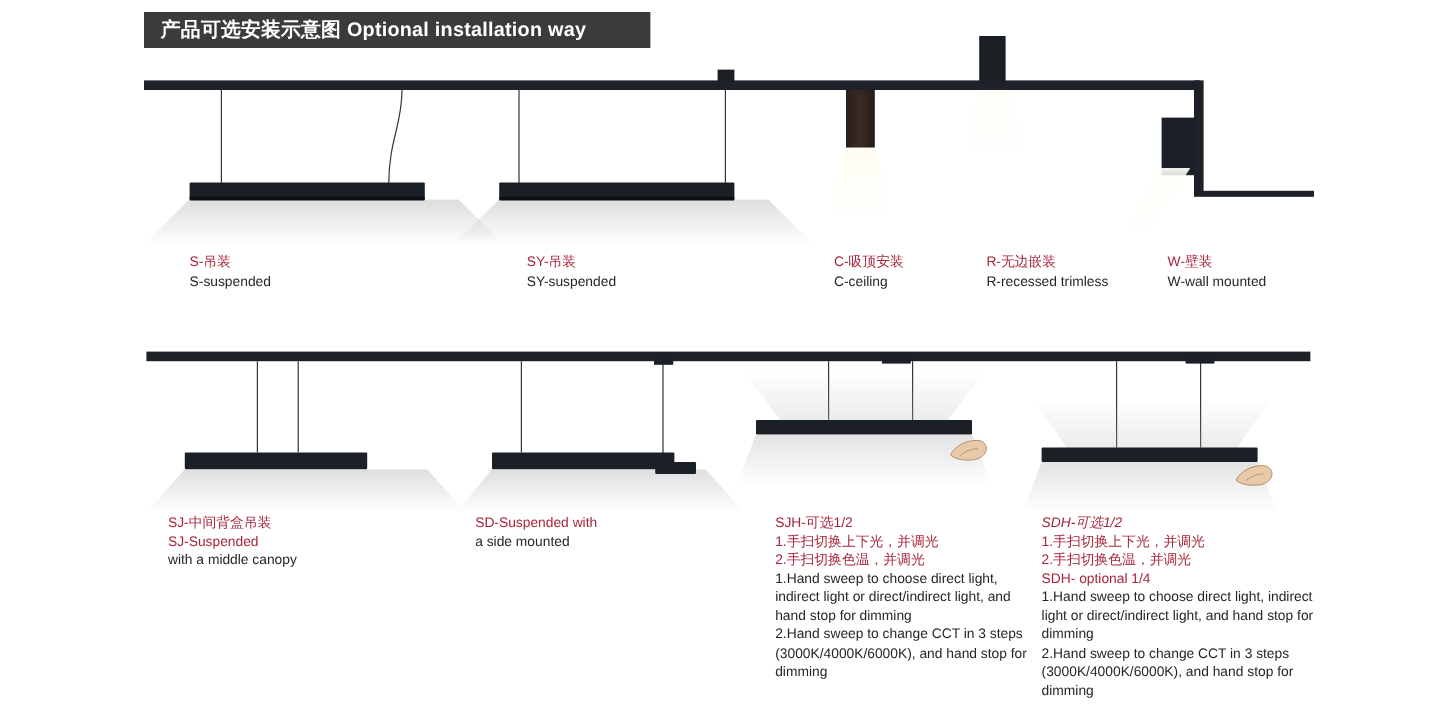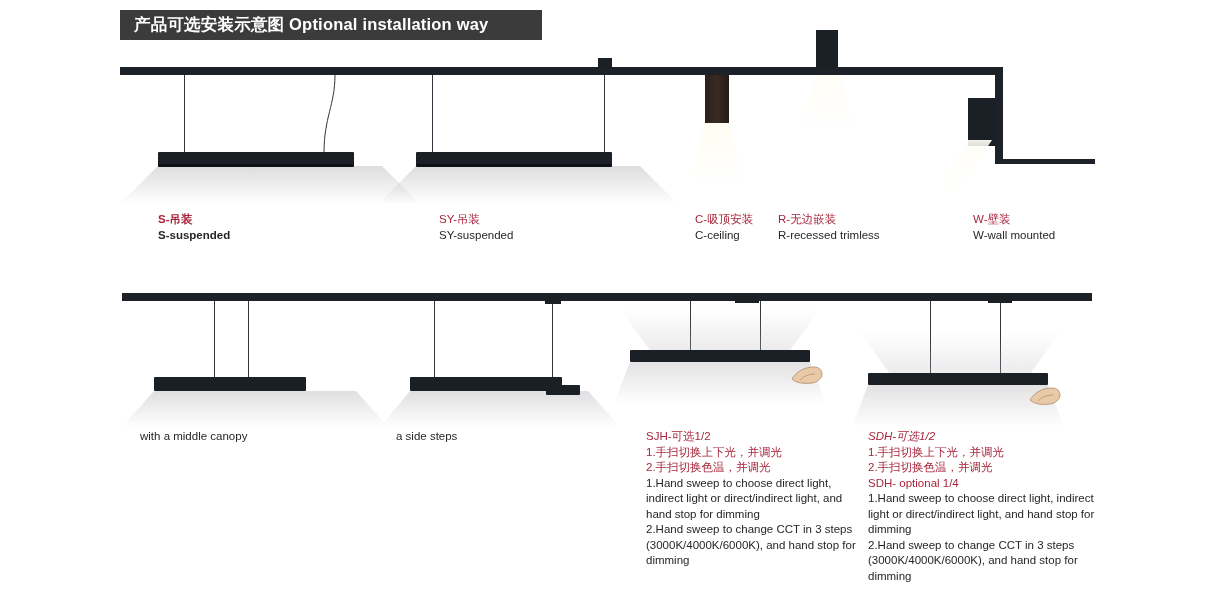--- a/index.html
+++ b/index.html
@@ -90,36 +90,36 @@
   <div class="beam" data-name="light-beam-r" style="left:800px; top:75px; width:56px; height:56px;
               background: linear-gradient(to bottom, rgba(255,253,246,0.95), rgba(255,255,255,0));
               clip-path: polygon(16px 0, 40px 0, 56px 100%, 0 100%);"></div>
 
   <div class="recess-box" data-name="fixture-w" style="left:968px; top:98px; width:28px; height:48px;"></div>
   <div class="beam" data-name="light-beam-w" style="left:934px; top:140px; width:66px; height:58px;
               background: linear-gradient(to bottom, rgba(255,253,246,0.95), rgba(255,255,255,0));
               clip-path: polygon(34px 0, 58px 0, 20px 100%, 0 100%);"></div>
 </div>
 
-<div class="label" data-name="label-s" style="left:158px; top:212px;font-weight:bold;">
+<div class="label" data-name="label-s" style="left:158px; top:212px;">
   <div class="cn-line" data-name="label-s-cn">S-吊装</div>
   <div class="en-line"><span data-name="label-s-en">S-suspended</span></div>
 </div>
 
 <div class="label" data-name="label-sy" style="left:418px; top:212px;margin-left:21px;">
   <div class="cn-line" data-name="label-sy-cn">SY-吊装</div>
   <div class="en-line"><span data-name="label-sy-en">SY-suspended</span></div>
 </div>
 
 <div class="label" data-name="label-c" style="left:695px; top:212px;">
   <div class="cn-line" data-name="label-c-cn">C-吸顶安装</div>
   <div class="en-line"><span data-name="label-c-en">C-ceiling</span></div>
 </div>
 
-<div class="label" data-name="label-r" style="left:778px; top:212px;">
+<div class="label" data-name="label-r" style="left:822px; top:212px;">
   <div class="cn-line" data-name="label-r-cn">R-无边嵌装</div>
   <div class="en-line"><span data-name="label-r-en">R-recessed trimless</span></div>
 </div>
 
 <div class="label" data-name="label-w" style="left:973px; top:212px;">
   <div class="cn-line" data-name="label-w-cn">W-壁装</div>
   <div class="en-line"><span data-name="label-w-en">W-wall mounted</span></div>
 </div>
 
 <style>
@@ -177,25 +177,28 @@
               clip-path: polygon(16px 0, 196px 0, 212px 100%, 0 100%);"></div>
   <div class="hand" data-name="hand-gesture-icon" style="left:1028px; top:385px;">
     <svg width="34" height="22" viewBox="0 0 34 22" data-name="hand-sweep-icon">
       <path d="M2 15 C6 8, 14 3, 24 3 C29 3, 32 6, 32 10 C32 14, 28 18, 22 19 C14 20, 6 19, 2 15 Z" fill="#e8c9a8" stroke="#b08b63" stroke-width="0.8"></path>
       <path d="M10 16 C14 12, 19 10, 25 10" stroke="#b08b63" stroke-width="0.7" fill="none"></path>
     </svg>
   </div>
 </div>
 
 <div class="label" data-name="label-sj" style="left:140px; top:429px; width:210px;">
+  <div style="color:#a8263b;" data-name="label-sj-cn">SJ-中间背盒吊装</div>
+  <div style="color:#a8263b;" data-name="label-sj-en-1">SJ-Suspended</div>
   <div style="color:#262626;" data-name="label-sj-en-2">with a middle canopy</div>
 </div>
 
 <div class="label" data-name="label-sd" style="left:396px; top:429px; width:200px;">
-  <div style="color:#262626;" data-name="label-sd-en-2">a side steps</div>
+  <div style="color:#a8263b;" data-name="label-sd-en-1">SD-Suspended with</div>
+  <div style="color:#262626;" data-name="label-sd-en-2">a side mounted</div>
 </div>
 
 <div class="label" data-name="label-sjh" style="left:646px; top:429px; width:222px;">
   <div style="color:#a8263b;" data-name="label-sjh-cn-title">SJH-可选1/2</div>
   <div style="color:#a8263b;" data-name="label-sjh-cn-item-1">1.手扫切换上下光，并调光</div>
   <div style="color:#a8263b;" data-name="label-sjh-cn-item-2">2.手扫切换色温，并调光</div>
   <div class="blk" style="color:#262626;" data-name="label-sjh-en-item-1">1.Hand sweep to choose direct light, indirect light or direct/indirect light, and hand stop for dimming</div>
   <div class="blk" style="color:#262626;" data-name="label-sjh-en-item-2">2.Hand sweep to change CCT in 3 steps (3000K/4000K/6000K), and hand stop for dimming</div>
 </div>
 

